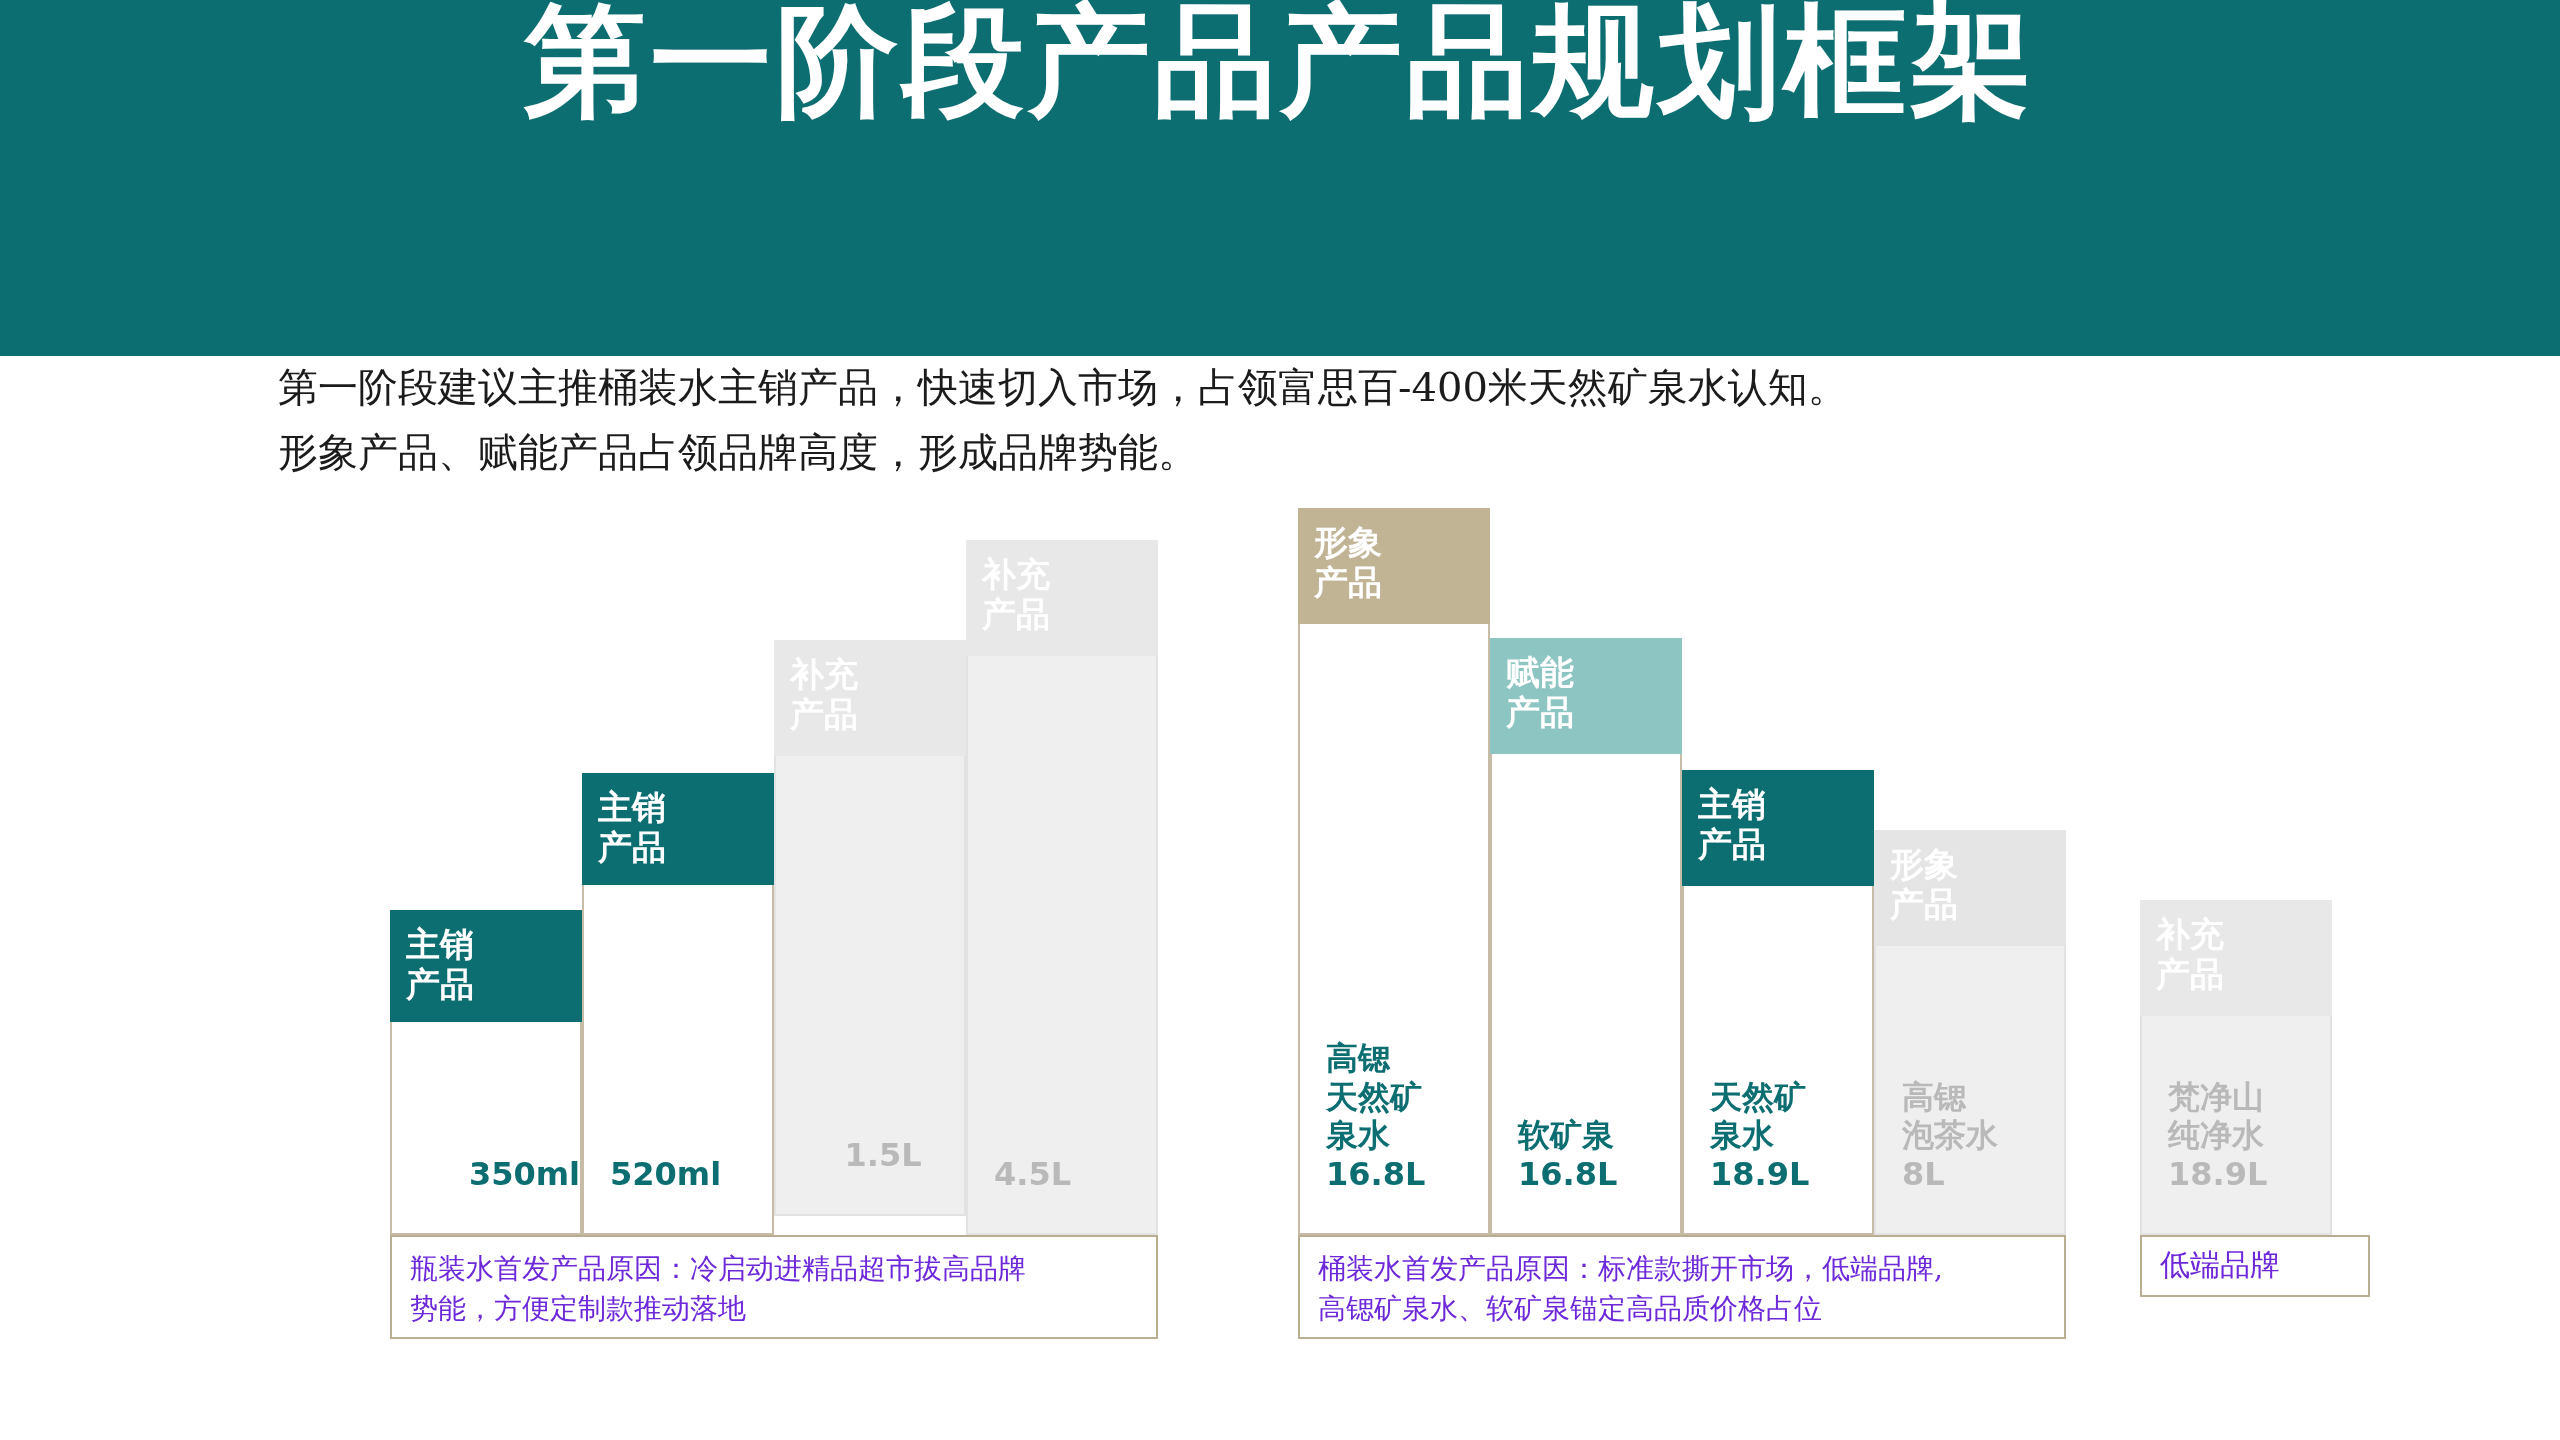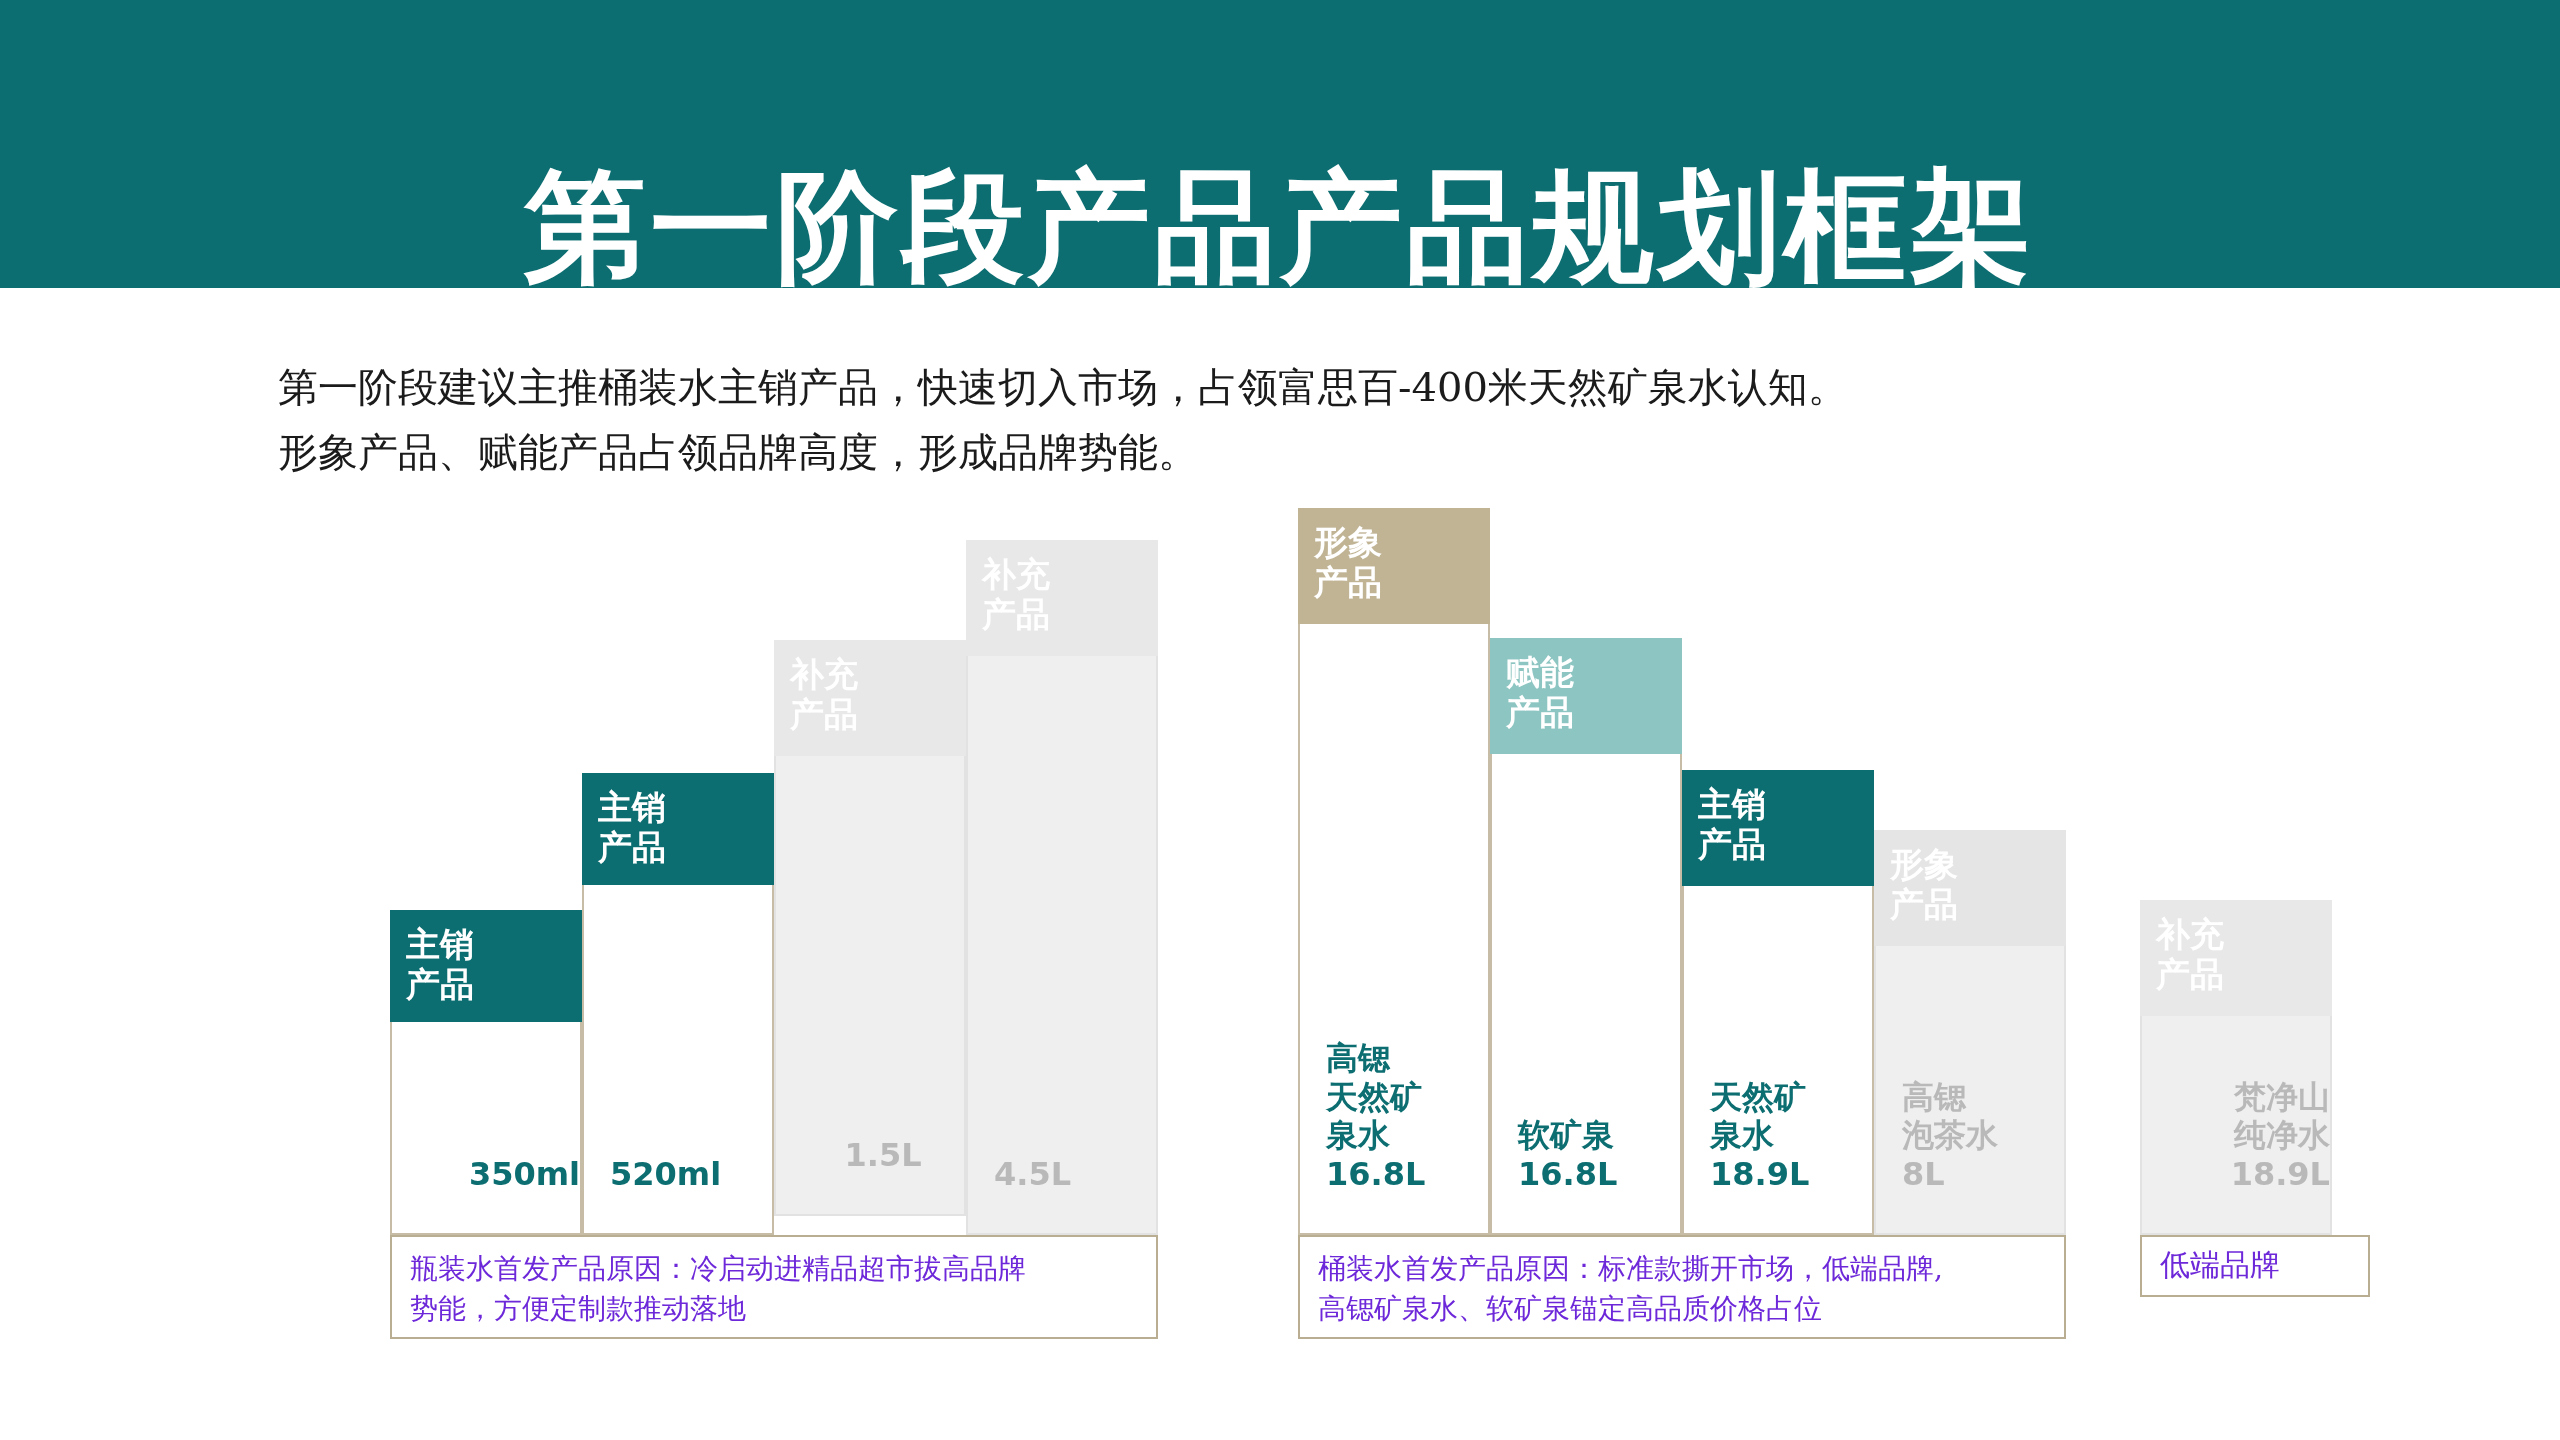--- a/index.html
+++ b/index.html
@@ -14,24 +14,24 @@
     position: relative;
     overflow: hidden;
   }
 
   
   .header-band {
     position: absolute;
     left: 0;
     top: 0;
     width: 2560px;
-    height: 288px;
+    height: 356px;
     background: #0d6e72;
     display: flex;
-    align-items: flex-end;
+    align-items: flex-start;
     justify-content: center;
   }
   .header-title {
     color: #ffffff;
     font-size: 122px;
     font-weight: bold;
     letter-spacing: 4px;
     line-height: 1;
     font-family: "DejaVu Sans", sans-serif;
   }
@@ -190,21 +190,21 @@
     <div class="bar-value">高锶
 泡茶水
 8L</div>
   </div>
   <div class="bar-label tag-image-grey" style="left:1874px; top:830px; width:192px; height:116px;">形象
 产品</div>
 
   <div class="note" style="left:1298px; top:1235px; width:768px; height:104px;">桶装水首发产品原因：标准款撕开市场，低端品牌,
 高锶矿泉水、软矿泉锚定高品质价格占位</div>
 
-  <div class="bar grey" style="left:2140px; top:960px; width:192px; height:275px;text-align:right;">
+  <div class="bar grey" style="left:2140px; top:960px; width:192px; height:275px;">
     <div class="bar-value">梵净山
 纯净水
 18.9L</div>
   </div>
   <div class="bar-label tag-extra" style="left:2140px; top:900px; width:192px; height:116px;">补充
 产品</div>
 
   <div class="note small" style="left:2140px; top:1235px; width:230px; height:62px;">低端品牌</div>
 
 </div>

